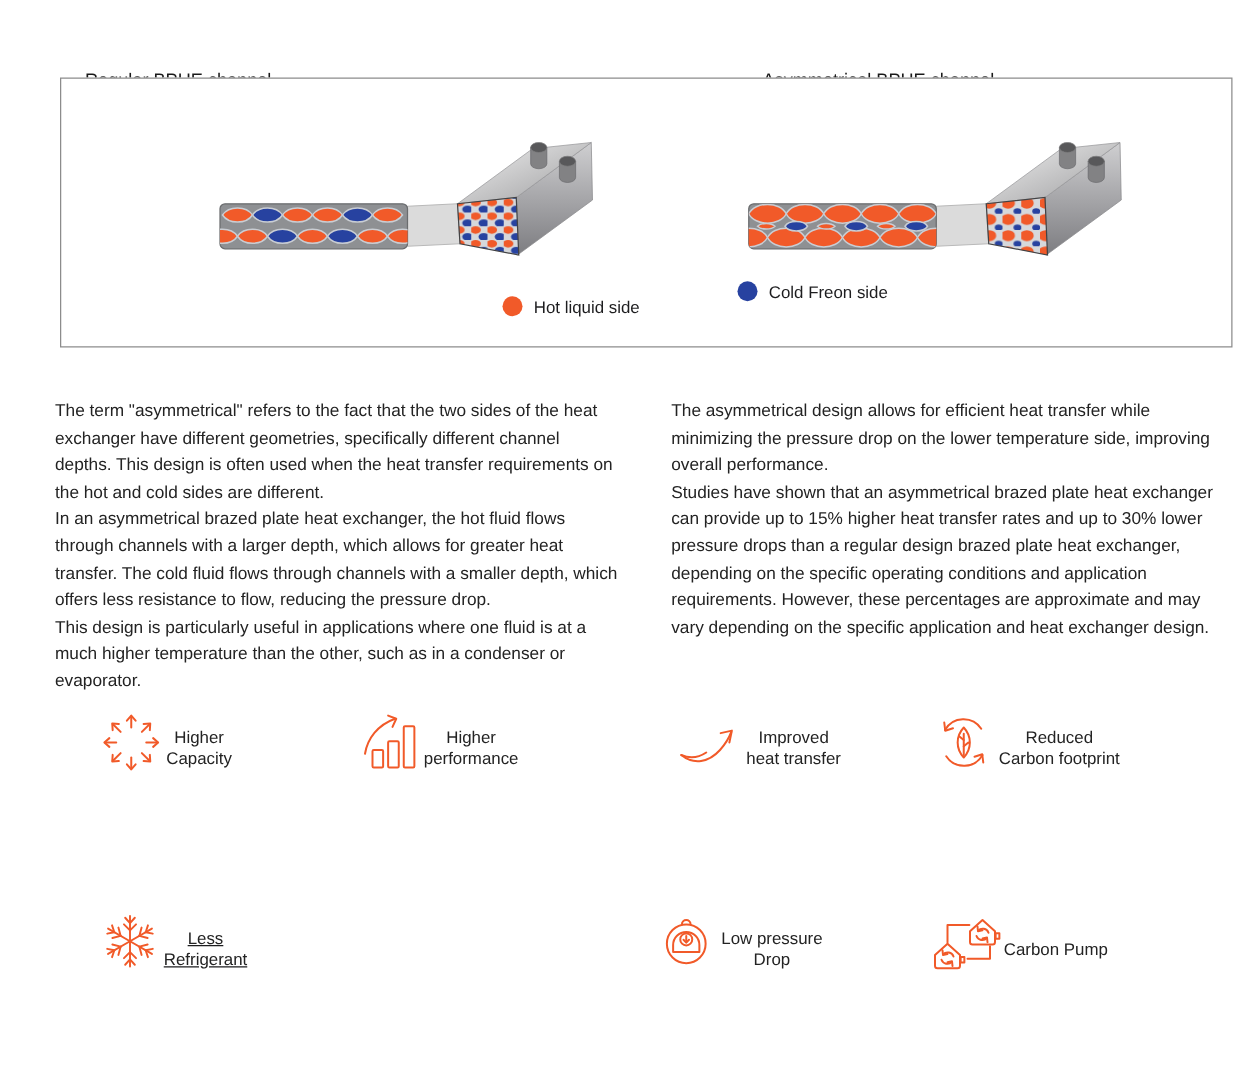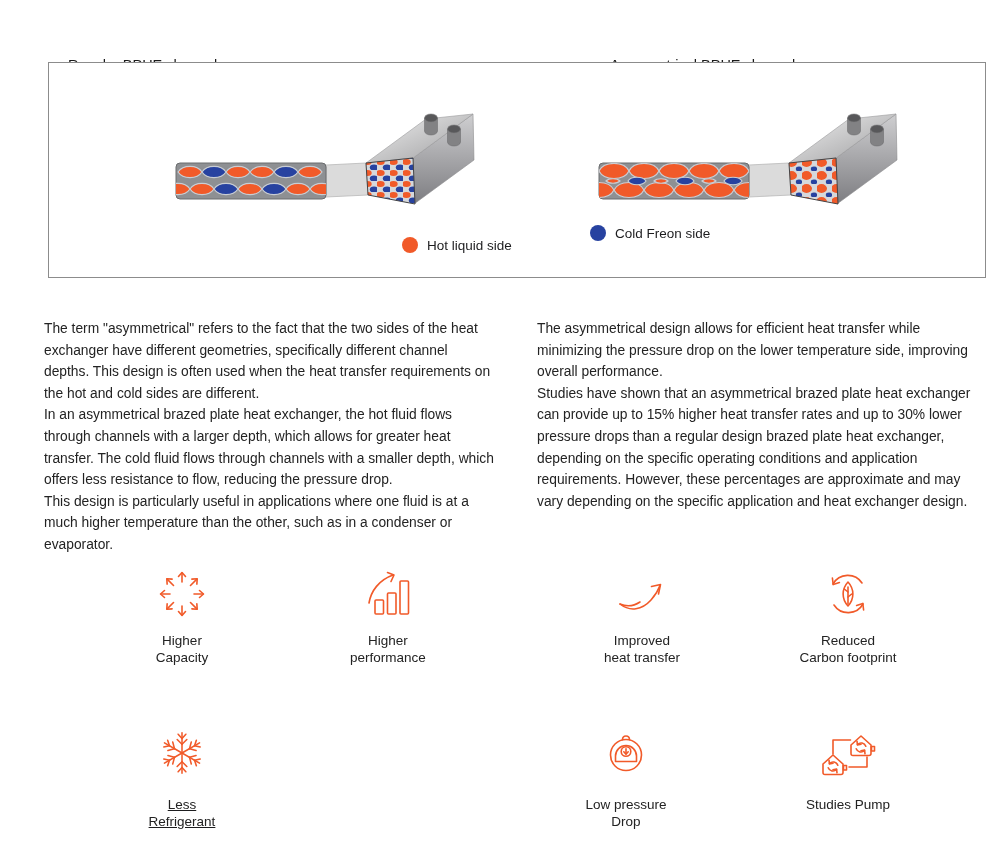--- a/index.html
+++ b/index.html
@@ -17,21 +17,21 @@
   .legend-item{position:absolute;display:flex;align-items:center;font-size:13.5px;color:#1d1d1f;}
   .legend-hot{left:337px;top:174px;padding-left:16px;}
   .legend-cold{left:541px;top:162px;}
   .dot{width:16px;height:16px;border-radius:50%;margin-right:9px;flex:0 0 auto;}
   .dot-hot{background:#F15A29;}
   .dot-cold{background:#2742A0;}
   .col{position:absolute;width:452px;font-size:13.8px;line-height:21.6px;
        white-space:pre-line;color:#232323;}
   .col-left{left:44px;top:318px;}
   .col-right{left:537px;top:318px;}
-  .fcell{position:absolute;width:210px;display:flex;flex-direction:column;align-items:center;}
+  .fcell{position:absolute;width:210px;display:flex;flex-direction:row;align-items:center;}
   .ficon{height:62px;display:flex;align-items:center;justify-content:center;}
   .flabel{margin-top:7px;font-size:13.5px;line-height:17px;text-align:center;
        white-space:pre-line;color:#232323;}
   .r2 .flabel{margin-top:12px;}
   .f1{left:77px;top:563px;}  .f2{left:283px;top:563px;}
   .f3{left:537px;top:563px;} .f4{left:743px;top:563px;}
   .f5{left:77px;top:722px;text-decoration:underline;}  .f6{left:283px;top:722px;}
   .f7{left:521px;top:722px;align-items:center;} .f8{left:743px;top:722px;}
   .oicon{stroke:#F15A29;fill:none;stroke-width:1.6;stroke-linecap:round;stroke-linejoin:round;}
 </style>
@@ -307,16 +307,16 @@
           </g>
         </defs>
         <g class="oicon" stroke-width="1.4">
           <use href="#pp" transform="translate(5,26)"></use>
           <use href="#pp" transform="translate(33,7)"></use>
           <polyline points="15,25 15,11 32.5,11"></polyline>
           <polyline points="49,28 49,38 31,38"></polyline>
         </g>
       </svg>
     </div>
-    <div class="flabel">Studies Pump</div>
+    <div class="flabel">Carbon Pump</div>
   </div>
 
 </div>
 
 </body></html>

